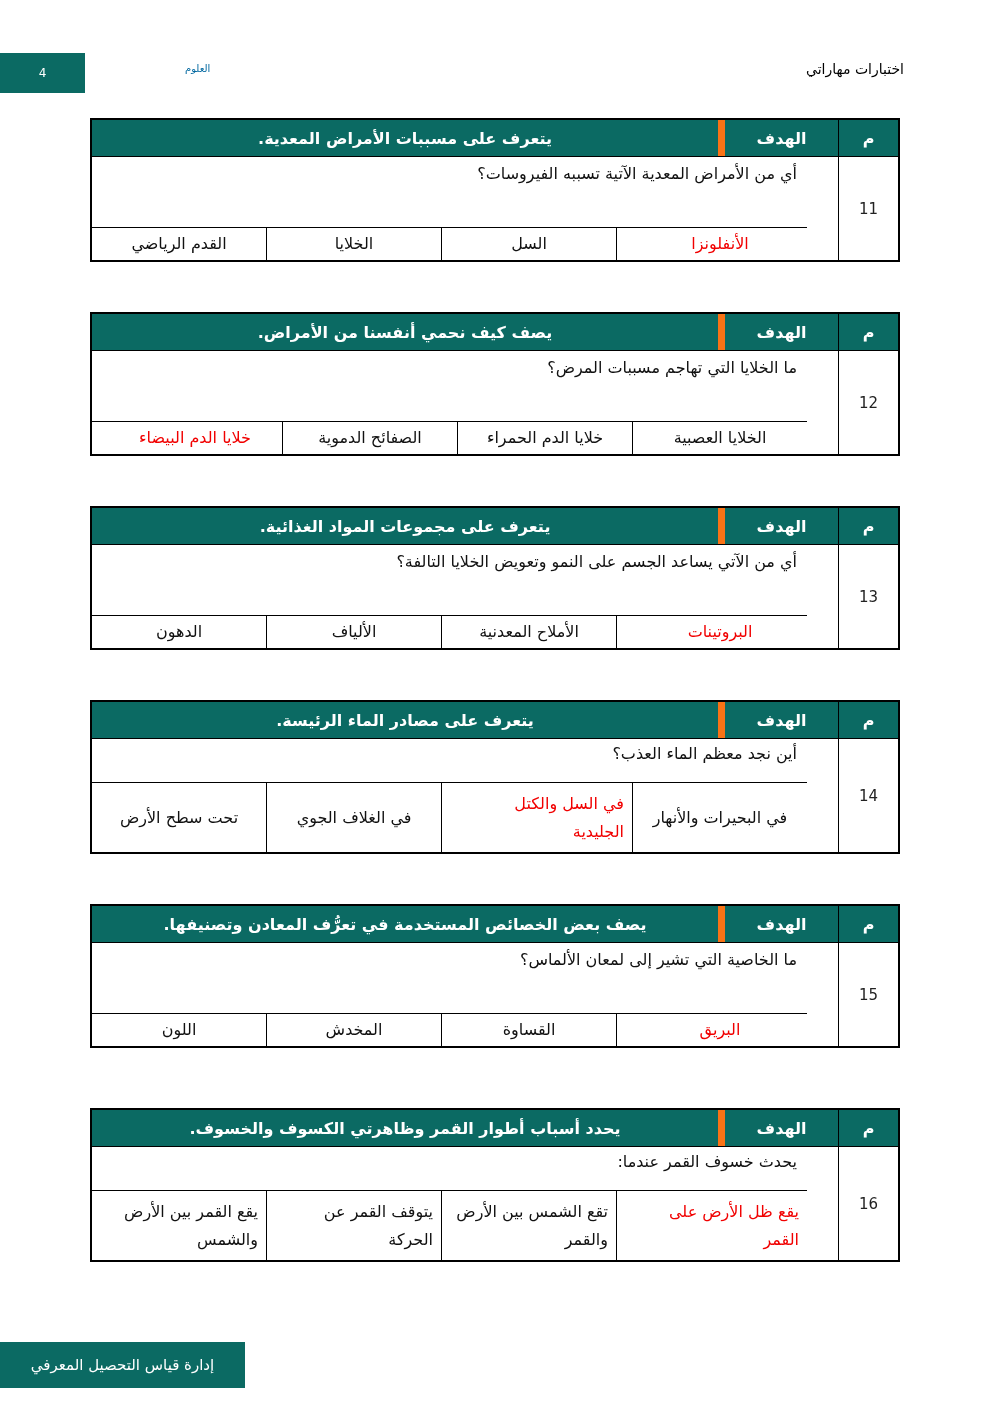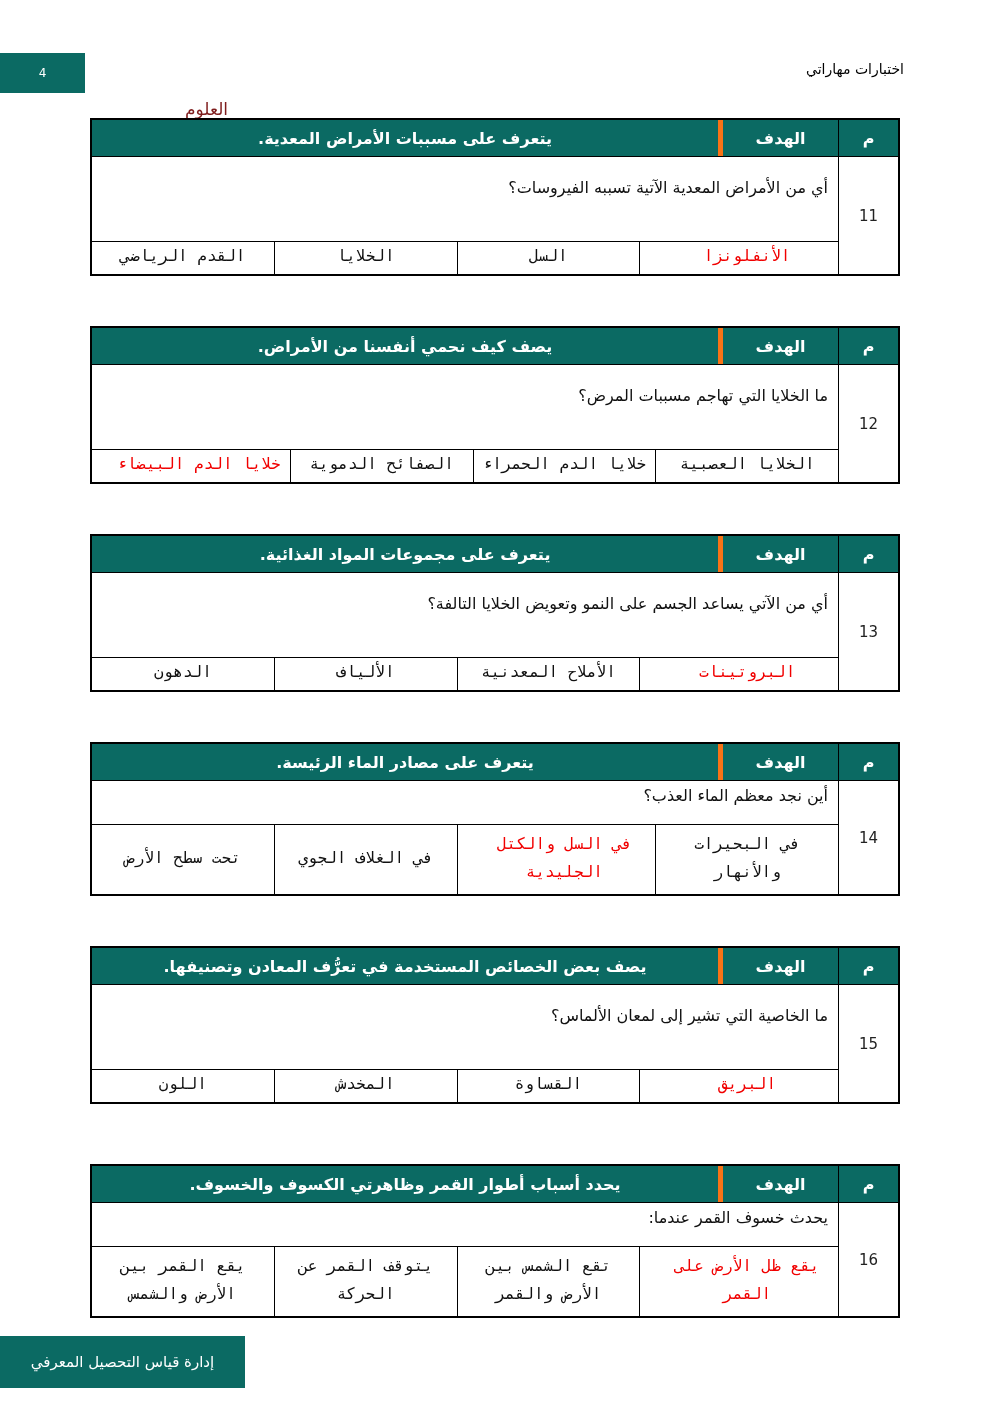--- a/index.html
+++ b/index.html
@@ -35,23 +35,22 @@
     position: absolute;
     top: 61px;
     right: 88px;
     color: #000000;
     font-size: 14px;
   }
   .subject {
     position: absolute;
     top: 63px;
     left: 185px;
-    color: #7f1d1d;
-    font-size: 17px;
-    margin-top: 36px;
+    color: #0369a1;
+    font-size: 10px;
   }
 
   
   .content {
     position: absolute;
     top: 118px;
     right: 92px;
     left: 90px;
   }
   .qtable {
@@ -69,70 +68,69 @@
     font-weight: bold;
     font-size: 16px;
     border-bottom: 1px solid #000;
   }
   .thead > div {
     display: flex;
     align-items: center;
     justify-content: center;
   }
   .m-head  { width: 60px;  border-left: 1px solid #000; }
-  .goal-head { width: 120px; border-left: 5px solid #f97316; }
+  .goal-head { width: 120px; border-left: 7px solid #f97316; }
   .obj-head { flex: 1; padding: 0 10px; text-align: center; }
 
   .tbody { display: flex; }
   .num-cell {
     width: 60px;
     border-left: 1px solid #000;
     display: flex;
     align-items: center;
     justify-content: center;
     font-size: 15px;
     color: #222;
+    margin-left: 31px;
   }
   .qa { flex: 1; display: flex; flex-direction: column; min-width: 0; }
   .q-row {
     border-bottom: 1px solid #000;
     padding: 5px 10px 0;
     font-size: 16px;
     color: #111;
     line-height: 1.5;
   }
   .a-row { display: flex; }
   .a-cell {
     flex: 1 1 0;
     display: flex;
     align-items: center;
     justify-content: center;
-    text-align: center;
     font-size: 16px;
     line-height: 1.7;
     padding: 2px 8px;
     min-width: 0;
-    font-family: Liberation Mono, monospace;
   }
   .a-row > .a-cell:not(:last-child) { border-left: 1px solid #000; }
   .a-cell.correct { color: var(--red, #f10000); padding-left: 24px; }
 
   
-  .tall-question .q-row { height: 71px; margin-top: 14px; }
+  .tall-question .q-row { height: 71px; }
   .tall-question .a-row { height: 32px; }
   .tall-answers  .q-row { height: 44px; padding-top: 3px; }
   .tall-answers  .a-row { height: 69px; }
 
   
   .footer-box {
     position: absolute;
     bottom: 15px;
     left: 0;
     width: 245px;
-    height: 52px;
+    height: 46px;
     background: var(--teal, #0b6a63);
     color: #fff;
     font-size: 15px;
     display: flex;
     align-items: center;
     justify-content: center;
   }
 </style>
 </head>
 <body>

